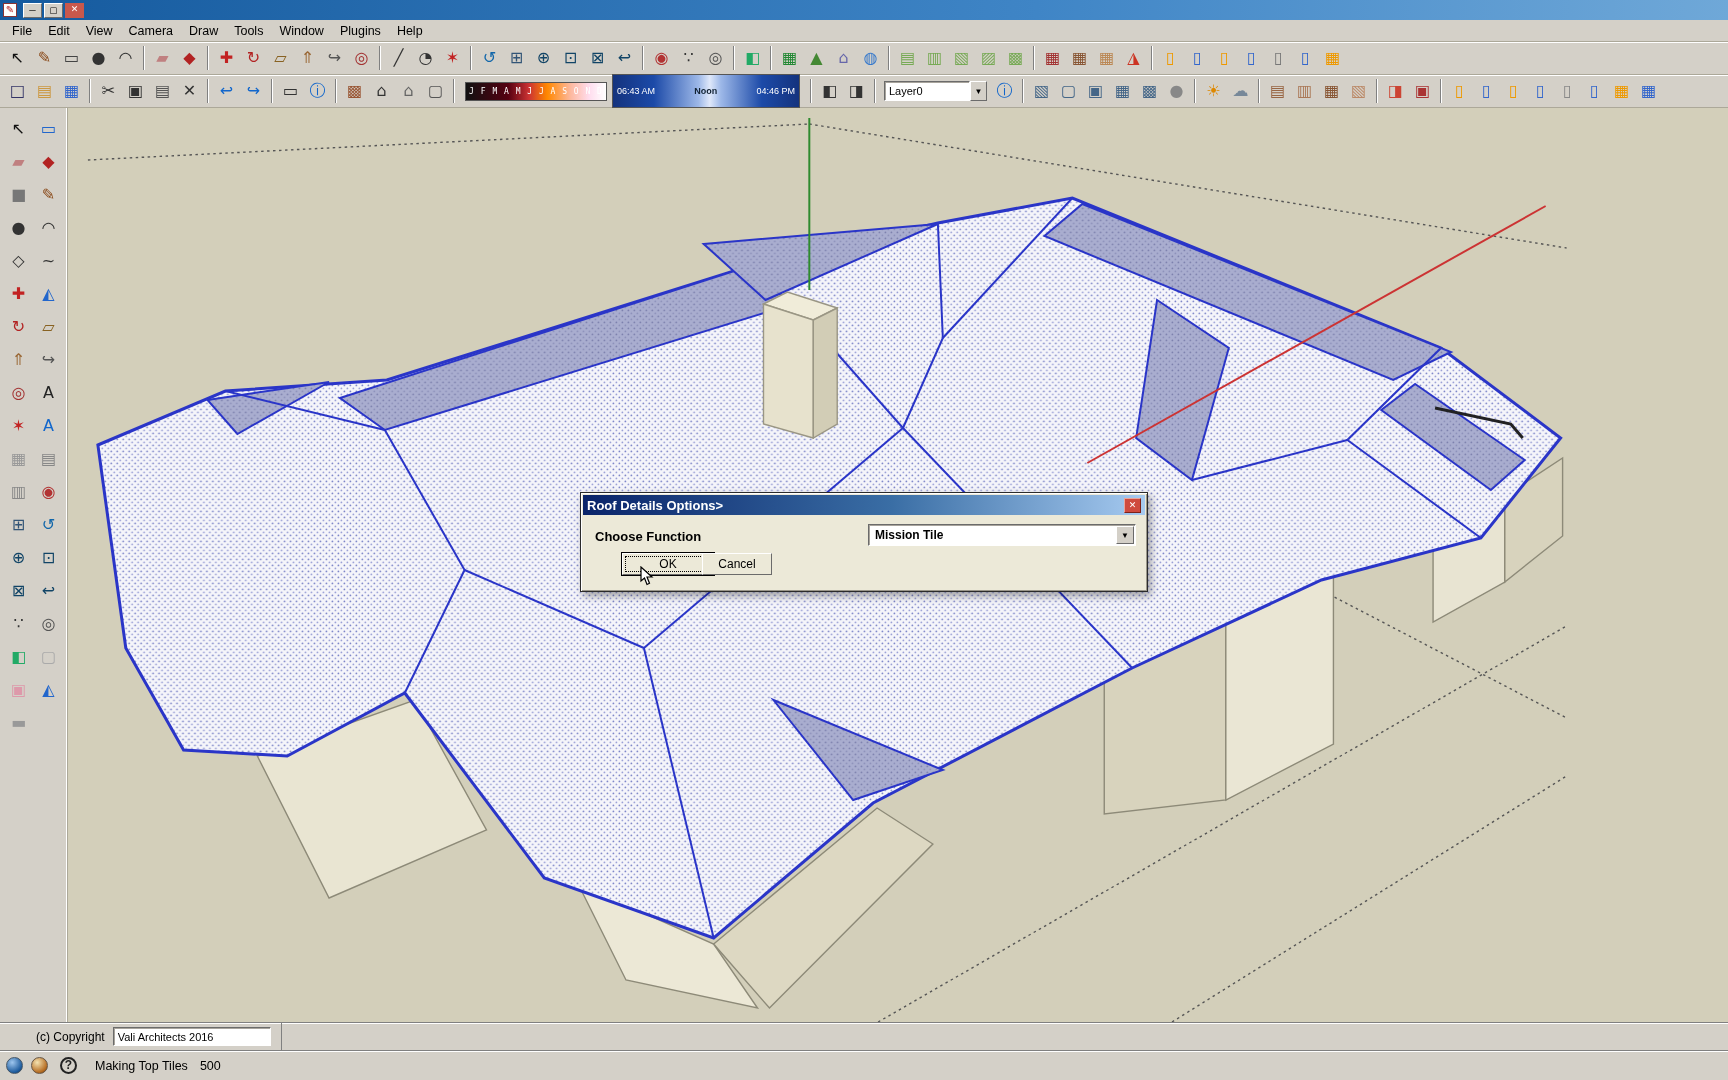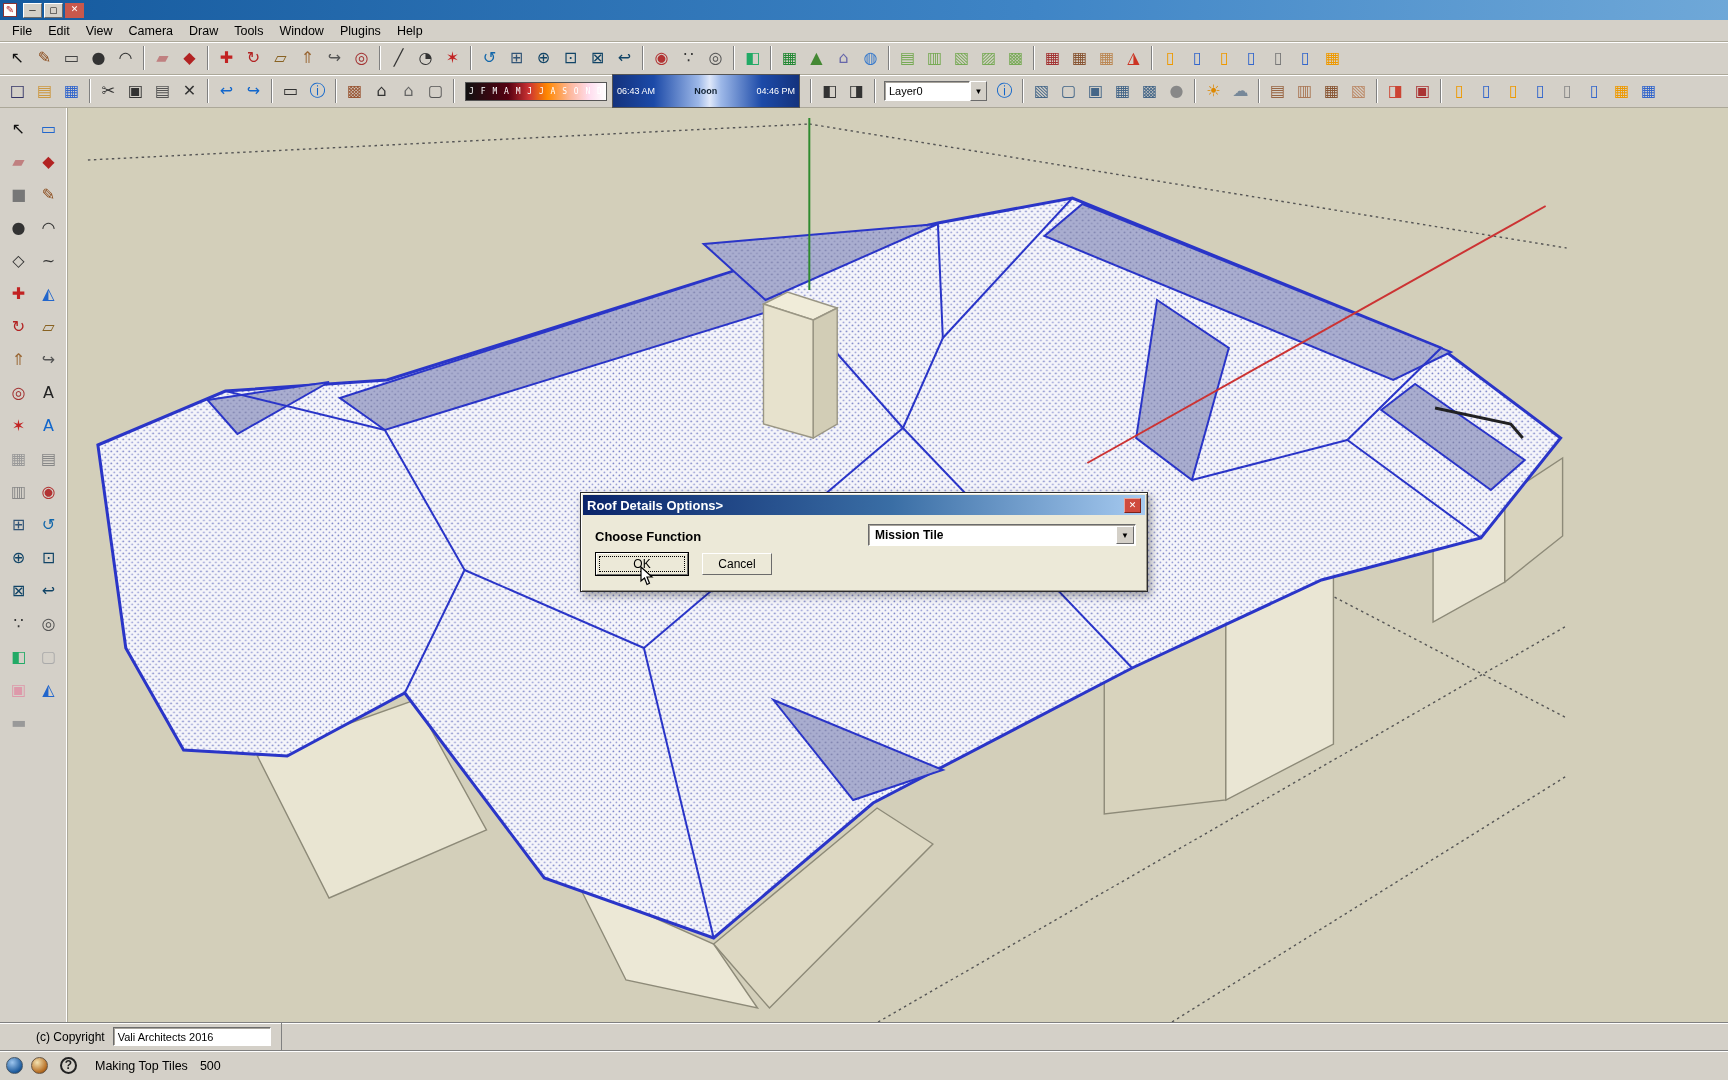--- a/index.html
+++ b/index.html
@@ -59,21 +59,21 @@
   .dialog { position:absolute; left:580px; top:492px; width:568px; height:100px; background:#ece9d8;
     border:1px solid #2b2b2b; box-shadow:inset 1px 1px 0 #fff, inset -1px -1px 0 #9a968a, 3px 4px 8px rgba(0,0,0,.35); z-index:50; }
   .dialog-titlebar { position:absolute; left:2px; top:2px; right:2px; height:20px; background:linear-gradient(90deg,#0a246a,#3a6ea5 55%,#a6caf0); display:flex; align-items:center; padding:0 4px; }
   .dialog-title { color:#fff; font-weight:bold; font-size:13px; flex:1; }
   .dialog-close { width:17px; height:15px; background:#cf4a3e; color:#fff; border:1px solid; border-color:#eaa49a #7c221a #7c221a #eaa49a; font-size:9px; line-height:12px; text-align:center; }
   .dialog-label { position:absolute; left:14px; top:36px; font-weight:bold; font-size:13px; }
   .dialog-combo { position:absolute; left:287px; top:31px; width:268px; height:22px; background:#fff; border:1px solid; border-color:#6b6b6b #fff #fff #6b6b6b; box-shadow:inset 1px 1px 0 #a8a49c; display:flex; align-items:center; }
   .dialog-combo .combo-text { flex:1; padding:0 6px; font-weight:bold; font-size:12px; }
   .dialog-combo .combo-arrow { width:18px; height:18px; margin-right:1px; font-size:8px; display:flex; align-items:center; justify-content:center; }
   .dlg-btn { position:absolute; height:22px; background:#ece9d8; border:1px solid; border-color:#fff #6b6b6b #6b6b6b #fff; font-size:12px; text-align:center; line-height:20px; font-family:"Liberation Sans",sans-serif; }
-  .dlg-btn.ok { left:15px; top:60px; width:92px; box-shadow:0 0 0 1px #000; outline:1px dotted #000; outline-offset:-4px;text-align:center; }
+  .dlg-btn.ok { left:41px; top:60px; width:92px; box-shadow:0 0 0 1px #000; outline:1px dotted #000; outline-offset:-4px;text-align:center; }
   .dlg-btn.cancel { left:121px; top:60px; width:70px; }
 
   
   .cursor { position:absolute; left:640px; top:566px; z-index:60; }
 
   
   .copyright-bar { position:absolute; left:0; top:1022px; width:1728px; height:28px; background:#d4d0c8; border-top:1px solid #808080; box-shadow:inset 0 1px 0 #fff; display:flex; align-items:center; }
   .copyright-box { display:flex; align-items:center; height:100%; border-right:1px solid #808080; padding:0 10px 0 36px; gap:8px; }
   .copyright-input { width:158px; height:19px; font-size:11px; padding:1px 4px; display:flex; align-items:center; }
   .statusbar { position:absolute; left:0; top:1050px; width:1728px; height:30px; background:#d4d0c8; border-top:1px solid #808080; box-shadow:inset 0 1px 0 #fff; display:flex; align-items:center; padding-left:6px; gap:8px; }

